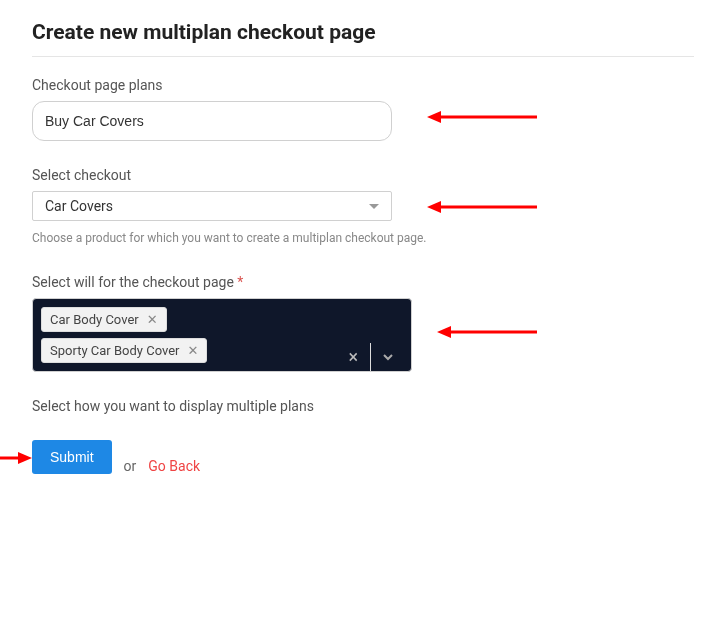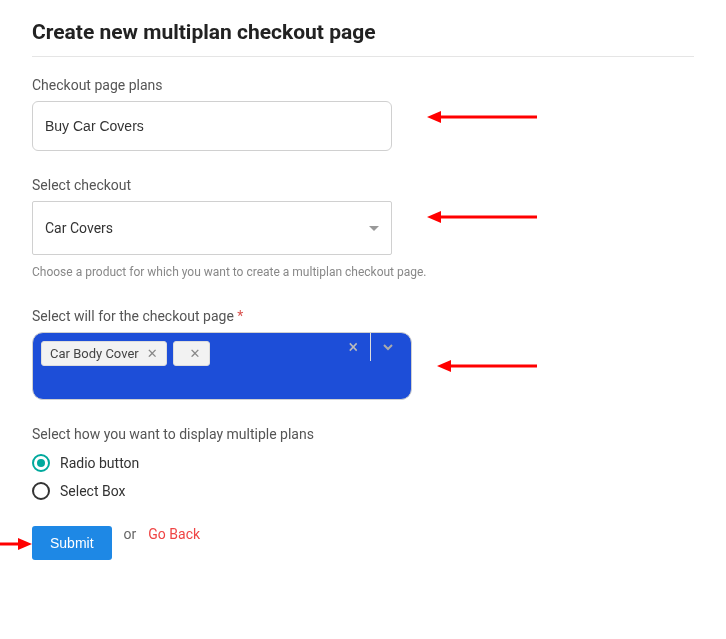--- a/index.html
+++ b/index.html
@@ -33,38 +33,38 @@
       display: block;
       font-size: 14px;
       color: #555;
       margin-bottom: 8px;
     }
     .required {
       color: #d9534f;
     }
     .text-input {
       width: 360px;
-      height: 50px;
+      height: 40px;
       padding: 8px 12px;
       font-size: 14px;
       color: #333;
       border: 1px solid #d0d0d0;
-      border-radius: 6px;
+      border-radius: 12px;
       outline: none;
     }
     .help-text {
       font-size: 12px;
       color: #888;
       margin-top: 8px;
       line-height: 1.6;
       max-width: 400px;
     }
     .select-wrap {
       width: 360px;
-      height: 54px;
+      height: 30px;
       border: 1px solid #d0d0d0;
       border-radius: 2px;
       position: relative;
       display: flex;
       align-items: center;
       padding: 0 12px;
       cursor: pointer;
       background: #fff;
     }
     .select-value {
@@ -75,24 +75,24 @@
     .select-caret {
       width: 0;
       height: 0;
       border-left: 5px solid transparent;
       border-right: 5px solid transparent;
       border-top: 5px solid #999;
     }
     .multi-select {
       width: 380px;
       border: 1px solid #d0d0d0;
-      border-radius: 11px;
-      display: flex;
-      align-items: flex-start;
-      background: #1d4ed8;
+      border-radius: 4px;
+      display: flex;
+      align-items: flex-end;
+      background: #0f172a;
       min-height: 68px;
     }
     .multi-select-tags {
       flex: 1;
       padding: 8px;
       display: flex;
       flex-wrap: wrap;
       gap: 6px;
       align-content: flex-start;
     }
@@ -165,21 +165,21 @@
       height: 8px;
       border-radius: 50%;
       background: #00a99d;
     }
     .radio-label {
       font-size: 14px;
       color: #333;
     }
     .form-actions {
       display: flex;
-      align-items: flex-start;
+      align-items: flex-end;
       gap: 12px;
       margin-top: 20px;
       position: relative;
     }
     .submit-btn {
       background: #1e88e5;
       color: #fff;
       border: none;
       padding: 9px 18px;
       font-size: 14px;
@@ -241,20 +241,21 @@
     <span>Select will for the checkout page</span>
     <span class="required">*</span>
   </label>
   <div class="multi-select">
     <div class="multi-select-tags">
       <span class="tag">
         <span>Car Body Cover</span>
         <span class="tag-remove">✕</span>
       </span>
       <span class="tag">
+        <span>Sporty Car Body Cover</span>
         <span class="tag-remove">✕</span>
       </span>
     </div>
     <div class="multi-select-controls">
       <span class="multi-clear">×</span>
       <span class="multi-divider"></span>
       <span class="multi-caret">
         <svg width="14" height="14" viewBox="0 0 14 14">
             <path d="M3 5 L7 9 L11 5" stroke="#aaa" stroke-width="2" fill="none"></path>
           </svg>
@@ -264,32 +265,20 @@
   <div class="arrow" style="left:405px; top:48px;">
     <svg width="100" height="20">
         <line x1="10" y1="10" x2="100" y2="10" stroke="red" stroke-width="3"></line>
         <polygon points="0,10 14,4 14,16" fill="red"></polygon>
       </svg>
   </div>
 </div>
 
 <div class="form-group">
   <label class="field-label">Select how you want to display multiple plans</label>
-  <div class="radio-group">
-    <div class="radio-option">
-      <span class="radio-circle selected">
-          <span class="radio-dot"></span>
-        </span>
-      <span class="radio-label">Radio button</span>
-    </div>
-    <div class="radio-option">
-      <span class="radio-circle"></span>
-      <span class="radio-label">Select Box</span>
-    </div>
-  </div>
 </div>
 
 <div class="form-actions">
   <button class="submit-btn">Submit</button>
   <span class="or-text">or</span>
   <a class="goback-link">Go Back</a>
   <div class="arrow" style="left:-32px; top:8px;">
     <svg width="32" height="20">
         <line x1="0" y1="10" x2="22" y2="10" stroke="red" stroke-width="3"></line>
         <polygon points="32,10 18,4 18,16" fill="red"></polygon>

